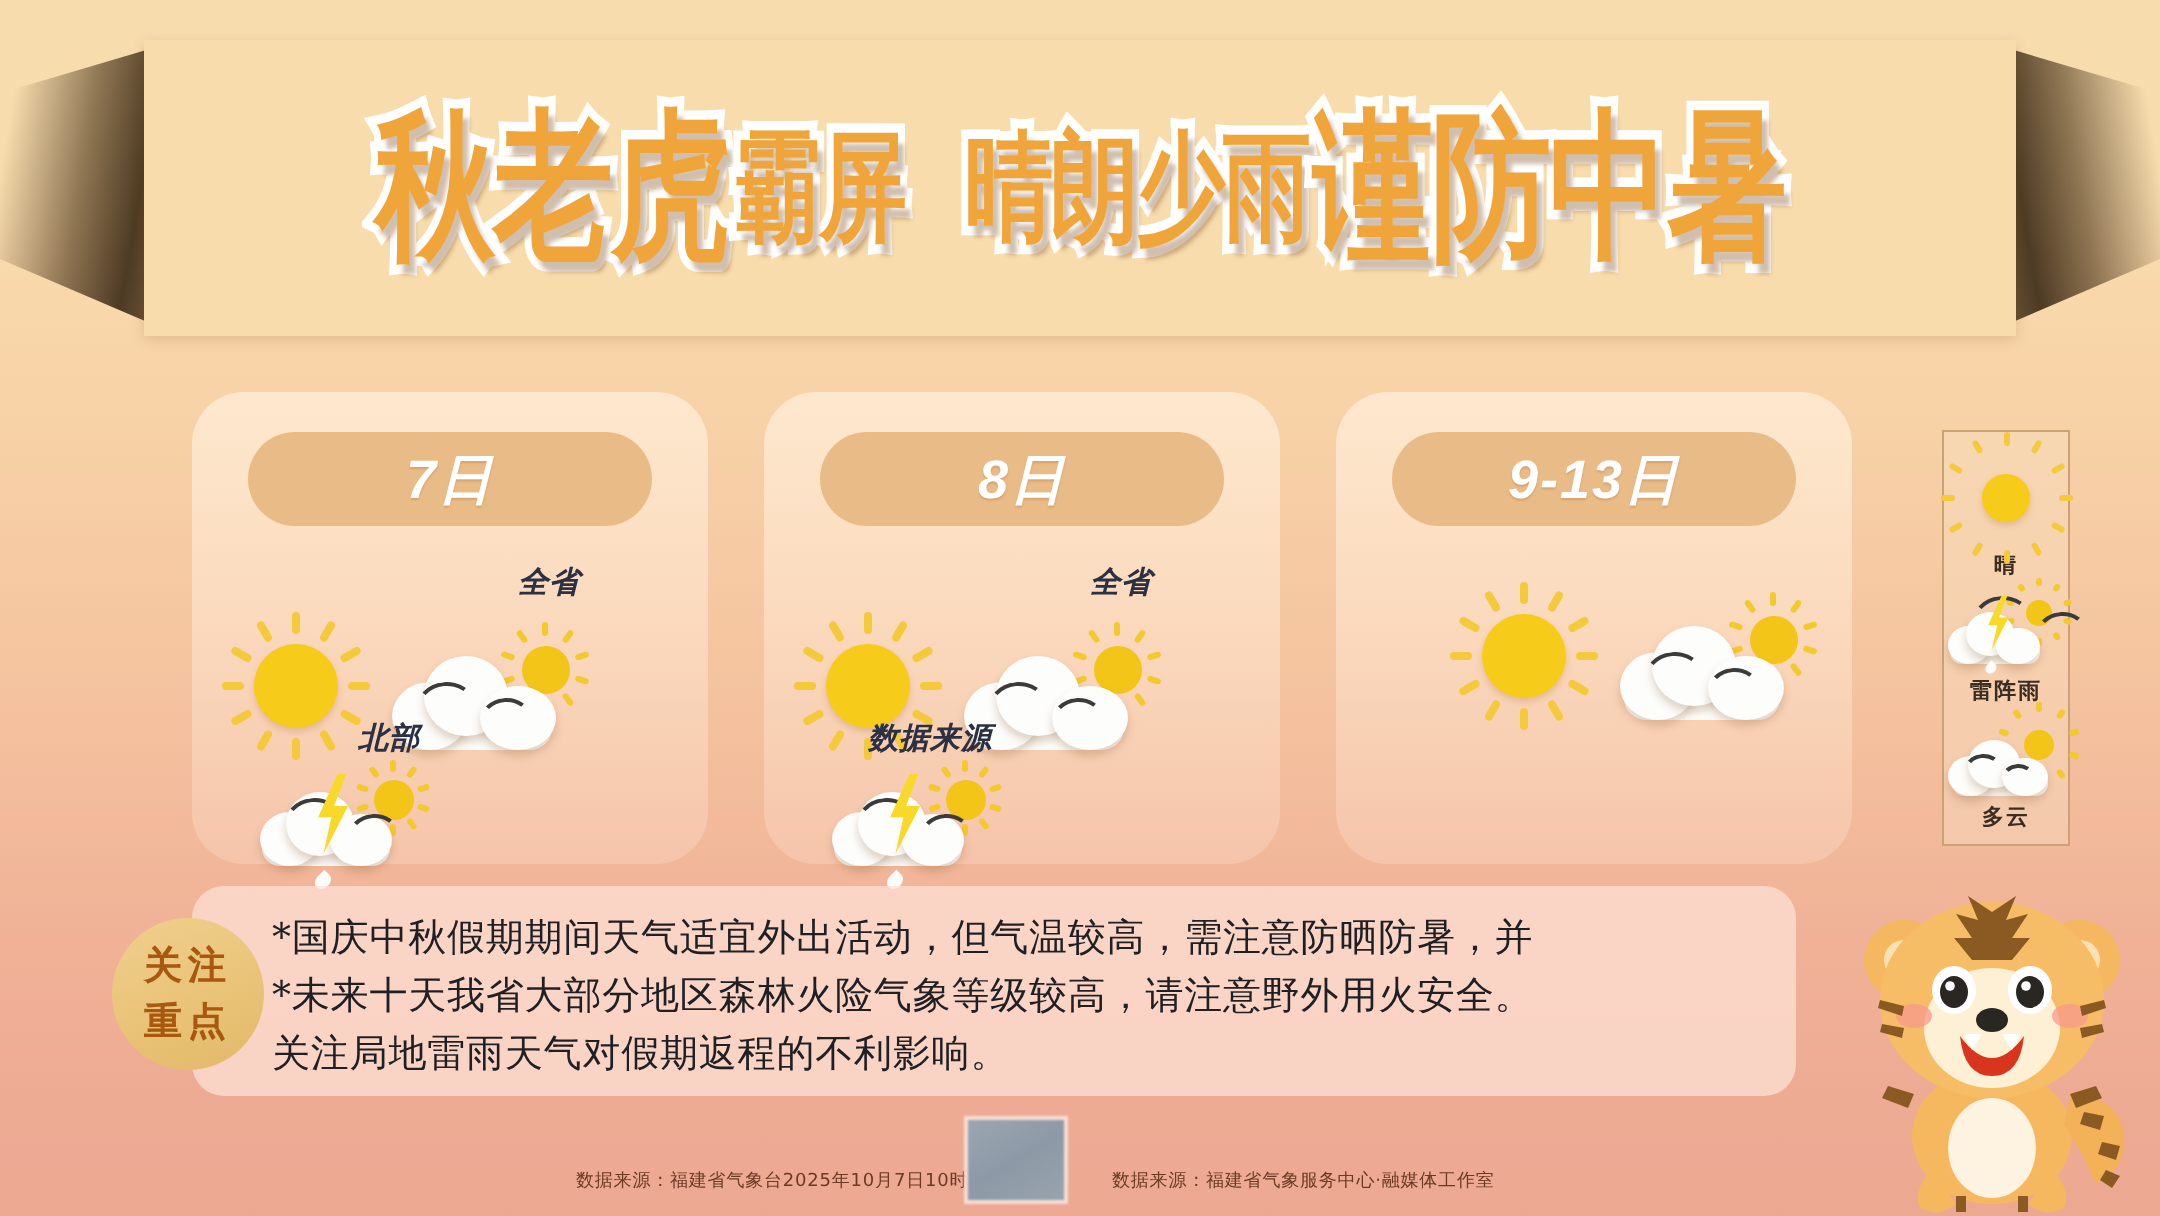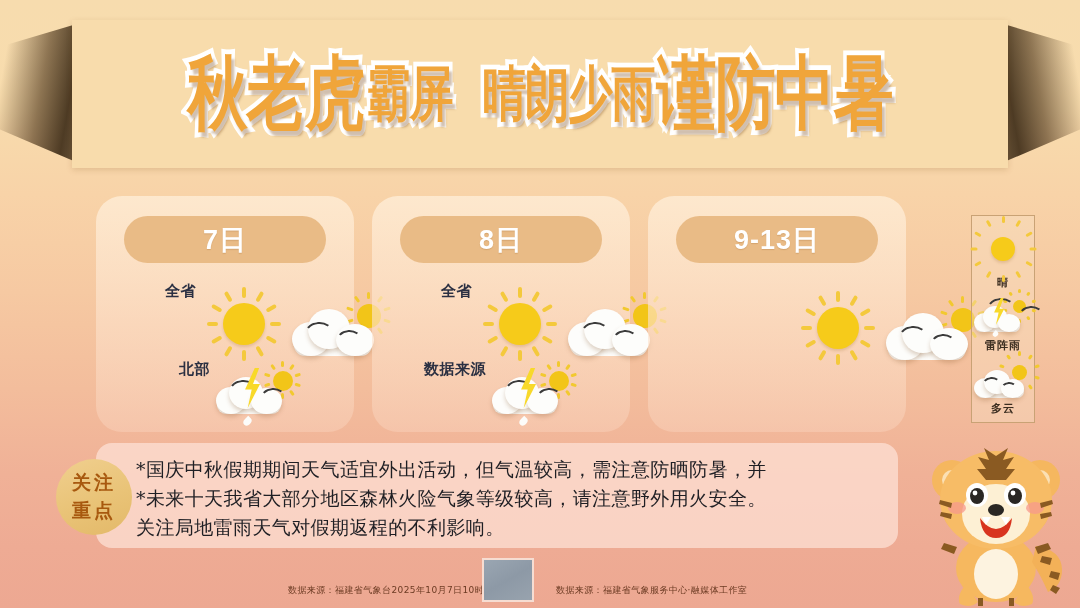--- a/index.html
+++ b/index.html
@@ -78,21 +78,22 @@
   }
   .title-seg.big { font-size: 60px; }
   .title-seg.mid { font-size: 44px; }
   .title-gap { width: 26px; }
 
   
   .cards {
     position: absolute;
     left: 96px; top: 196px;
     display: flex;
-    gap: 18px;
+    gap: 28px;
+    font-style: italic;
   }
   .card {
     position: relative;
     width: 258px;
     height: 236px;
     border-radius: 26px;
     background: linear-gradient(180deg, rgba(255,238,216,0.78) 0%, rgba(253,226,203,0.62) 55%, rgba(250,212,190,0.45) 100%);
   }
   .card-pill {
     position: absolute;
@@ -107,21 +108,22 @@
   .card-pill span {
     color: #ffffff;
     font-size: 27px;
     font-weight: 700;
     letter-spacing: 1px;
     text-shadow: 0 1px 1px rgba(150,95,40,0.25);
   }
   .row {
     position: absolute;
     display: flex;
-    align-items: flex-start;
+    align-items: flex-end;
+    flex-direction: column;
   }
   .row.primary { left: 10px; top: 86px; }
   .row.secondary { left: 10px; top: 164px; }
   .row-label {
     font-size: 15px;
     font-weight: 700;
     color: #2b3042;
     width: 96px;
     text-align: right;
     padding-right: 6px;

